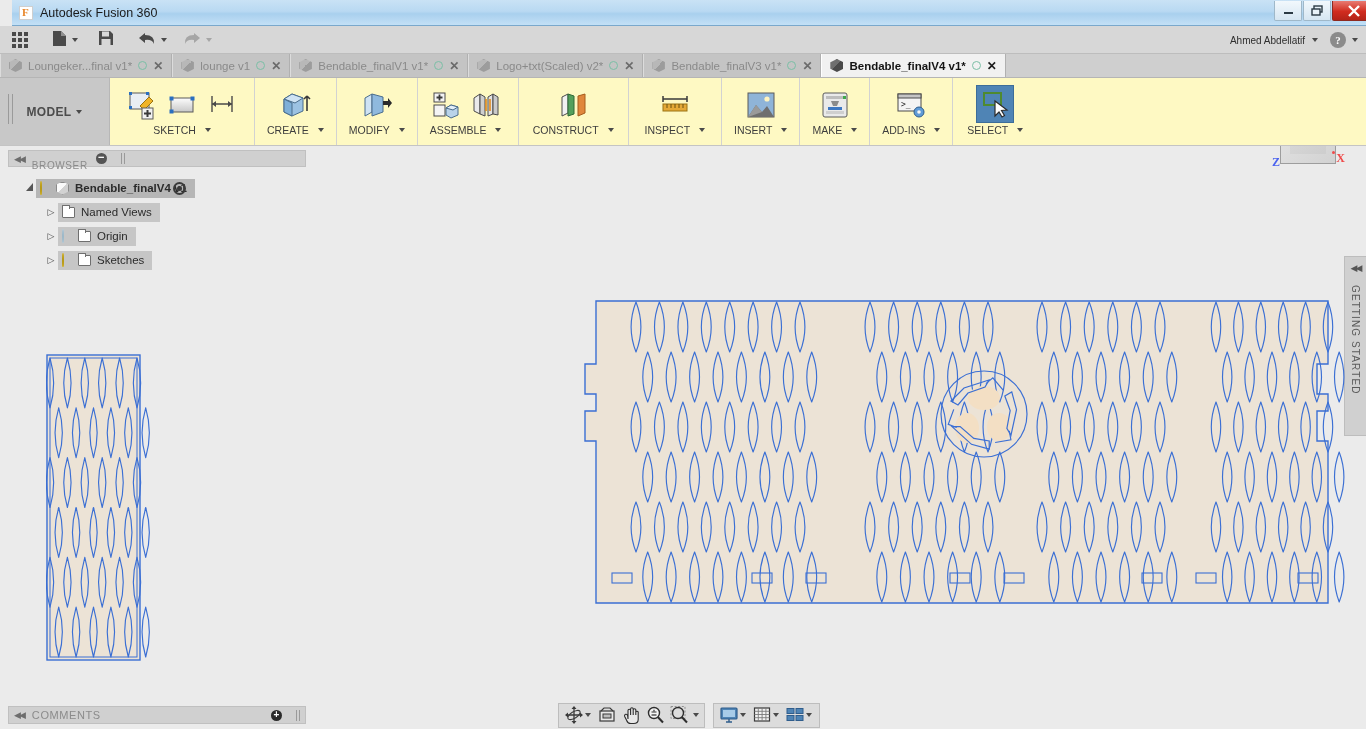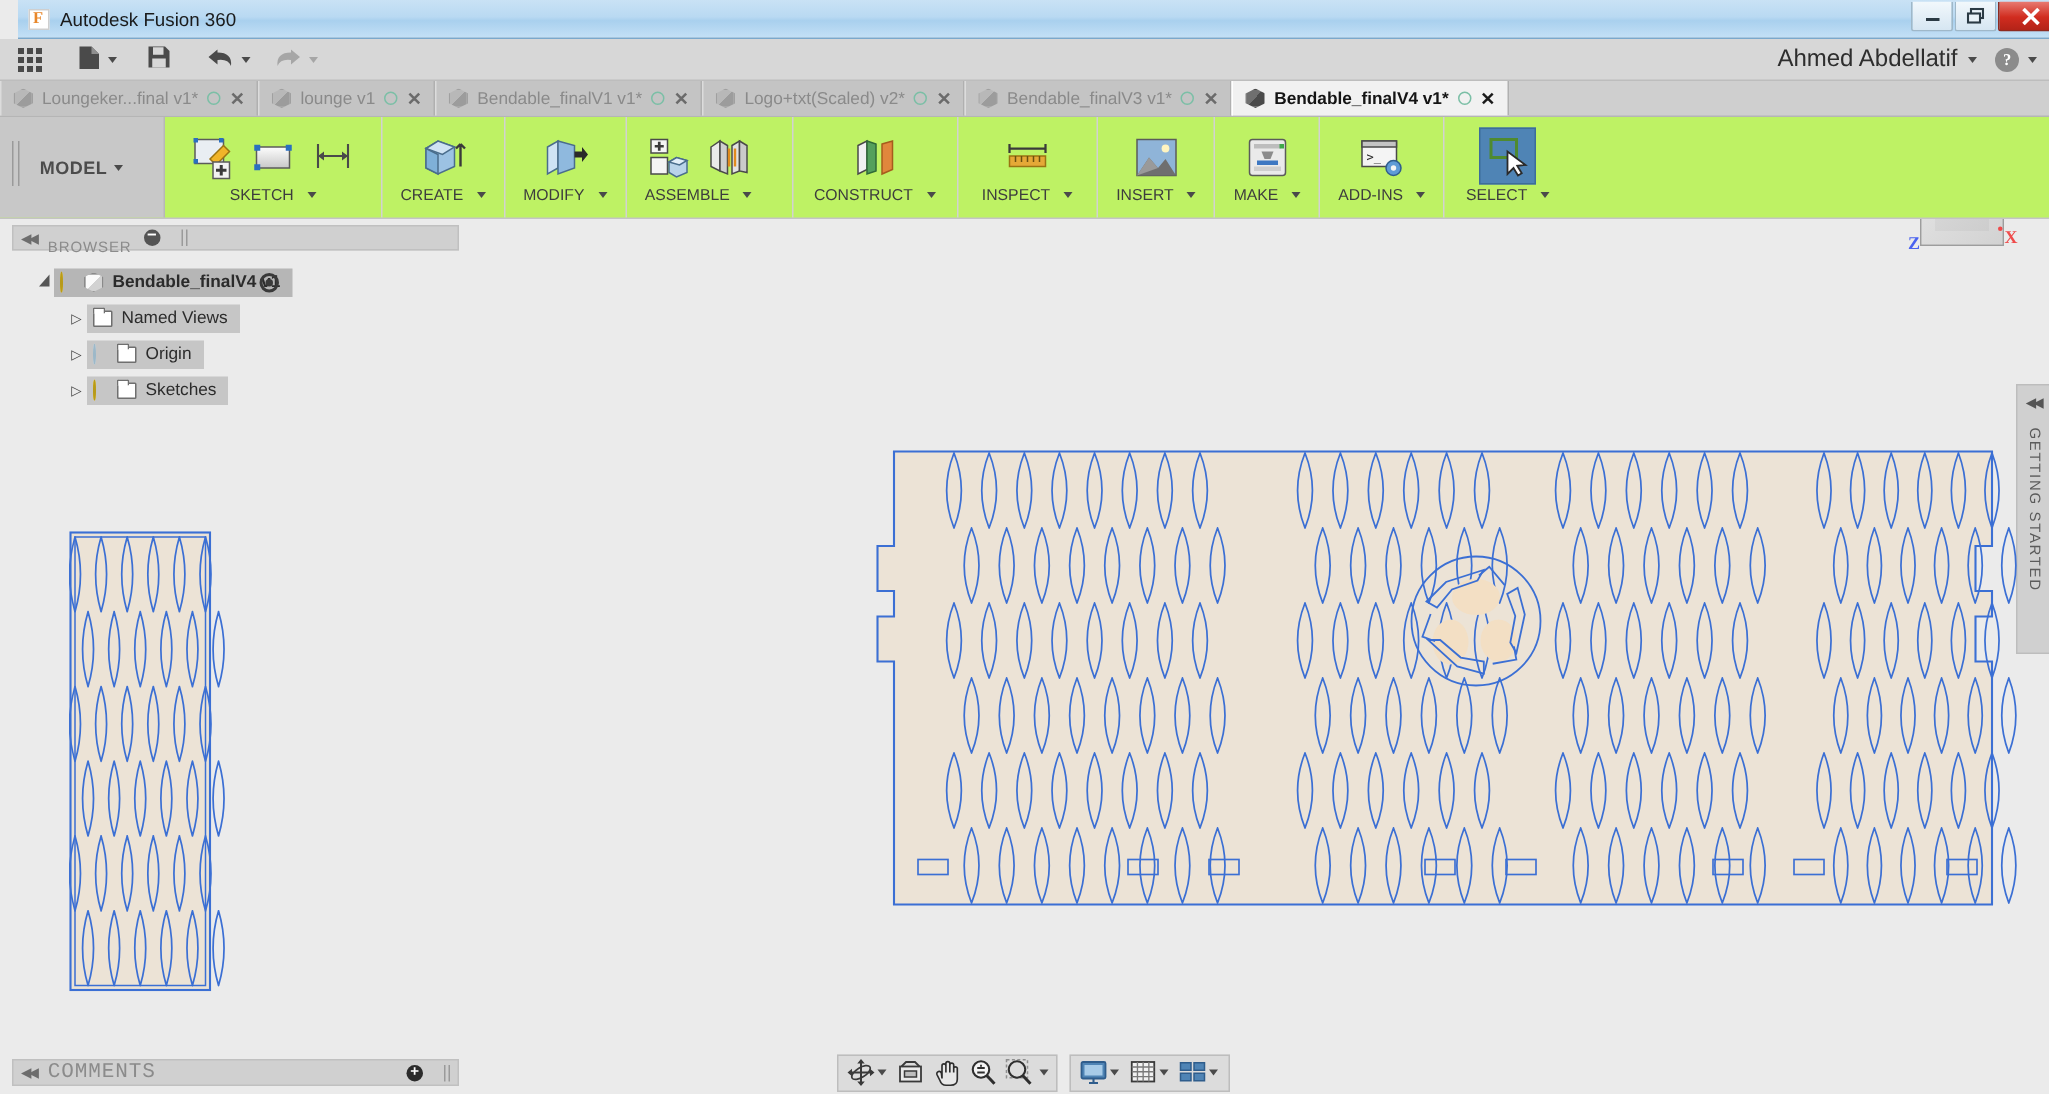--- a/index.html
+++ b/index.html
@@ -51,21 +51,21 @@
     background:#d7d7d7; border-bottom:1px solid #bdbdbd;
     display:flex; align-items:center;
   }
   .qat-item{ display:flex; align-items:center; height:28px; padding:0 6px; cursor:default; }
   .grid9{ display:grid; grid-template-columns:repeat(3,4px); grid-template-rows:repeat(3,4px); gap:2px; }
   .grid9 i{ background:#4a4a4a; display:block; width:4px; height:4px;}
   .caret{ width:0;height:0;border-left:3.5px solid transparent;border-right:3.5px solid transparent;
           border-top:4px solid #4a4a4a; margin-left:5px;}
   .caret.dim{ border-top-color:#a6a6a6; }
   #user-area{ position:absolute; right:8px; top:0; height:28px; display:flex; align-items:center; }
-  #user-area .uname{ font-size:16px; color:#2e2e2e; }
+  #user-area .uname{ font-size:10px; color:#2e2e2e; }
   .help-circle{
     width:16px;height:16px;border-radius:50%;
     background:#8b8b8b; color:#fff; font-size:11px; font-weight:bold;
     display:flex;align-items:center;justify-content:center; margin-left:12px;
     font-family:"Liberation Serif", serif;
   }
 
   
   #doctabs{
     position:absolute; left:0; top:54px; width:1366px; height:24px;
@@ -88,21 +88,21 @@
   .dtab.active .cube{ background:linear-gradient(135deg,#6f6f6f 0 50%,#4a4a4a 50% 100%); border-color:#4a4a4a;}
   .dtab .ring{
     width:9px;height:9px;border:1.6px solid #7bbfa6;border-radius:50%;
   }
   .dtab .xc{ font-size:12px; font-weight:bold; color:#6b6b6b; line-height:1;}
   .dtab.active .xc{ color:#1a1a1a; }
 
   
   #ribbon{
     position:absolute; left:0; top:78px; width:1366px; height:68px;
-    background:#bef264; border-bottom:1px solid #c4c4c4;
+    background:#fef9c3; border-bottom:1px solid #c4c4c4;
     display:flex; align-items:stretch;
   }
   #model-tab{
     width:110px; background:#c8c8c8; display:flex; align-items:center; justify-content:center;
     border-right:1px solid #b7b7b7; position:relative;
   }
   #model-tab .grip{ position:absolute; left:8px; top:16px; width:5px; height:30px;
      border-left:1px solid #9a9a9a; border-right:1px solid #9a9a9a;}
   #model-tab span{ font-size:12px; font-weight:bold; color:#4c4c4c; letter-spacing:.3px;}
   .rgroup{ display:flex; flex-direction:column; align-items:center; justify-content:flex-start;
@@ -190,21 +190,21 @@
   .nav-btn{ width:24px;height:23px; display:flex;align-items:center;justify-content:center;}
   .nav-caret{ width:0;height:0;border-left:3.5px solid transparent;border-right:3.5px solid transparent;
           border-top:4px solid #4a4a4a; margin-right:4px; margin-left:-1px;}
 
   
   #comments{
     position:absolute; left:8px; top:706px; width:298px; height:18px;
     background:#d0d0d0; border:1px solid #c0c0c0;
     display:flex; align-items:center; gap:8px; padding:0 5px;
   }
-  #comments .clabel{ font-size:14px; color:#8b8b8b; letter-spacing:.6px;font-family:Liberation Mono, monospace;}
+  #comments .clabel{ font-size:11px; color:#8b8b8b; letter-spacing:.6px;}
   .plus-circ{ width:11px;height:11px;border-radius:50%;background:#2b2b2b;color:#fff;
      font-size:10px; line-height:10px; text-align:center; font-weight:bold; margin-left:auto;}
   .grip2{ width:4px;height:11px;border-left:1px solid #9a9a9a;border-right:1px solid #9a9a9a; margin-left:6px;}
 </style>
 </head>
 <body>
 
 <div id="titlebar">
   <div class="fusion-logo"></div>
   <div class="title-text">Autodesk Fusion 360</div>
@@ -397,21 +397,21 @@
           <path d="M22 12 h5 v-3 l4 5 l-4 5 v-3 h-5 z" fill="#2a2a2a"></path>
         </svg>
       </div>
     </div>
     <div class="glabel">
       <span>MODIFY</span>
         <span class="caret"></span>
     </div>
   </div>
 
-  <div class="rgroup" style="padding-left:10px;padding-right:24px;">
+  <div class="rgroup" style="padding-left:10px;padding-right:14px;">
     <div class="icons">
       <div class="rbtn">
         <svg width="30" height="30" viewBox="0 0 30 30">
           <rect x="3" y="3" width="11" height="9" fill="#f4f4f4" stroke="#4a4a4a"></rect>
           <path d="M8.5 4.5 v6 M5.5 7.5 h6" stroke="#3a3a3a" stroke-width="1.8"></path>
           <rect x="3" y="15" width="11" height="11" fill="#f4f4f4" stroke="#4a4a4a"></rect>
           <path d="M15 18 l5 -3 l7 2 v8 l-7 3 l-5 -3 z" fill="#b9d3e9" stroke="#4a6d8c"></path>
           <path d="M15 18 l5 -3 l7 2 l-5 3 z" fill="#e2eef8" stroke="#4a6d8c"></path>
         </svg>
       </div>

